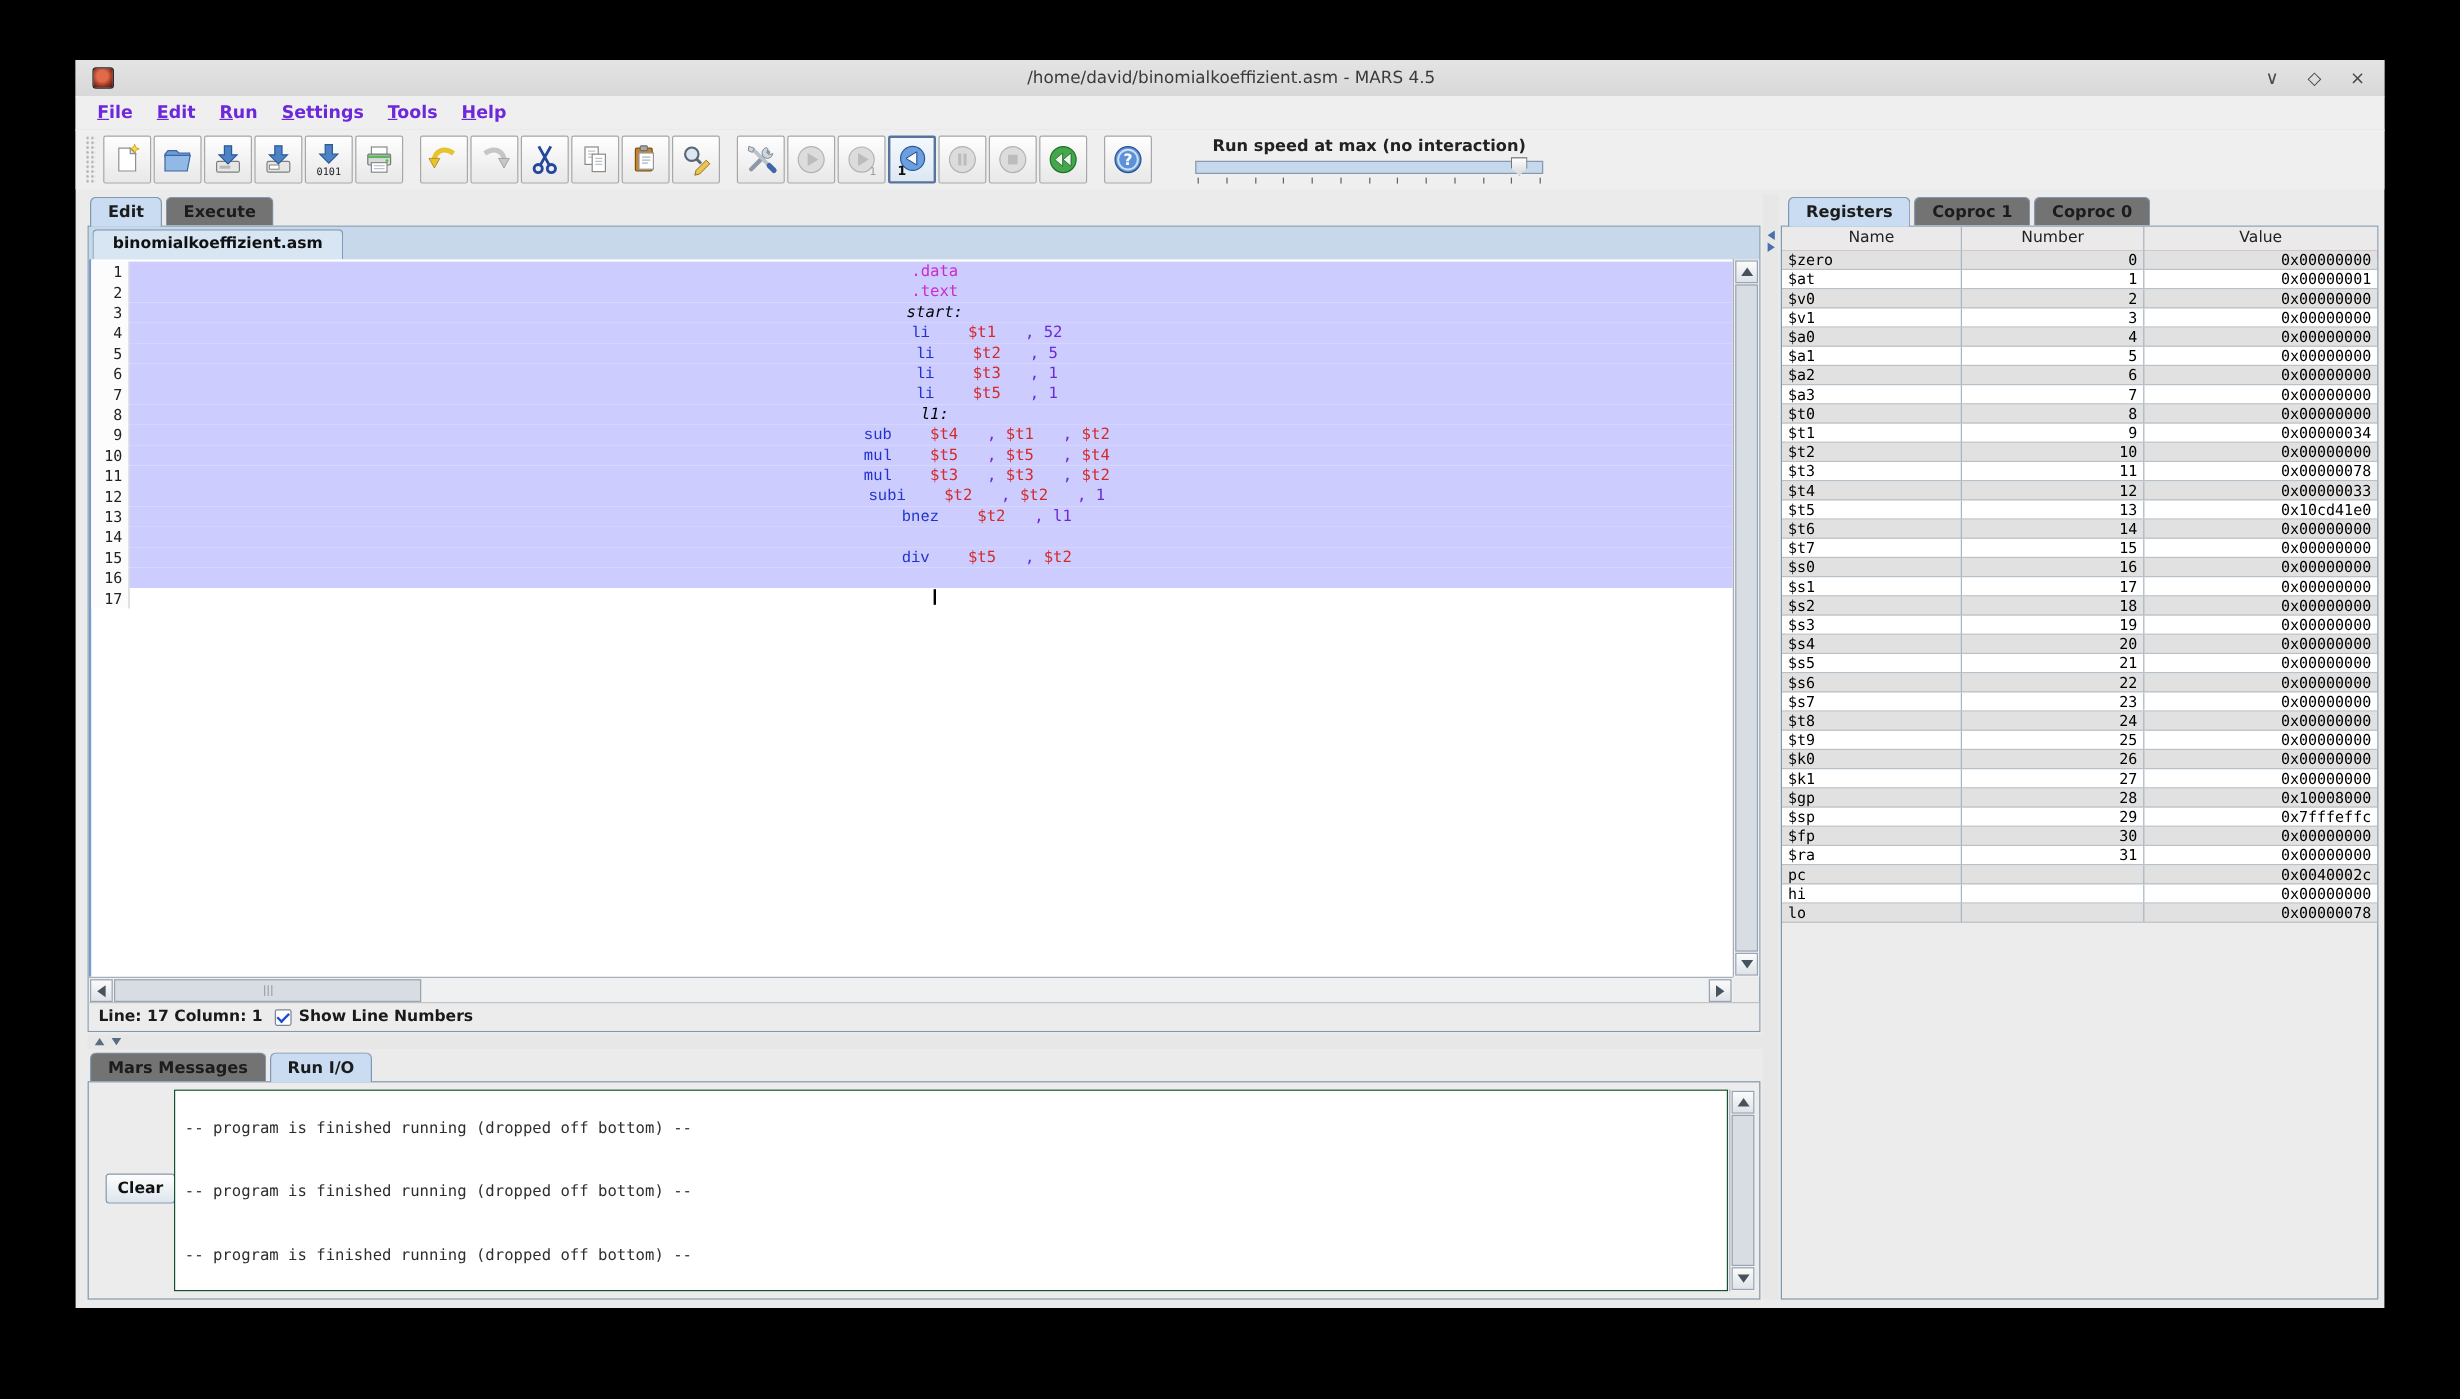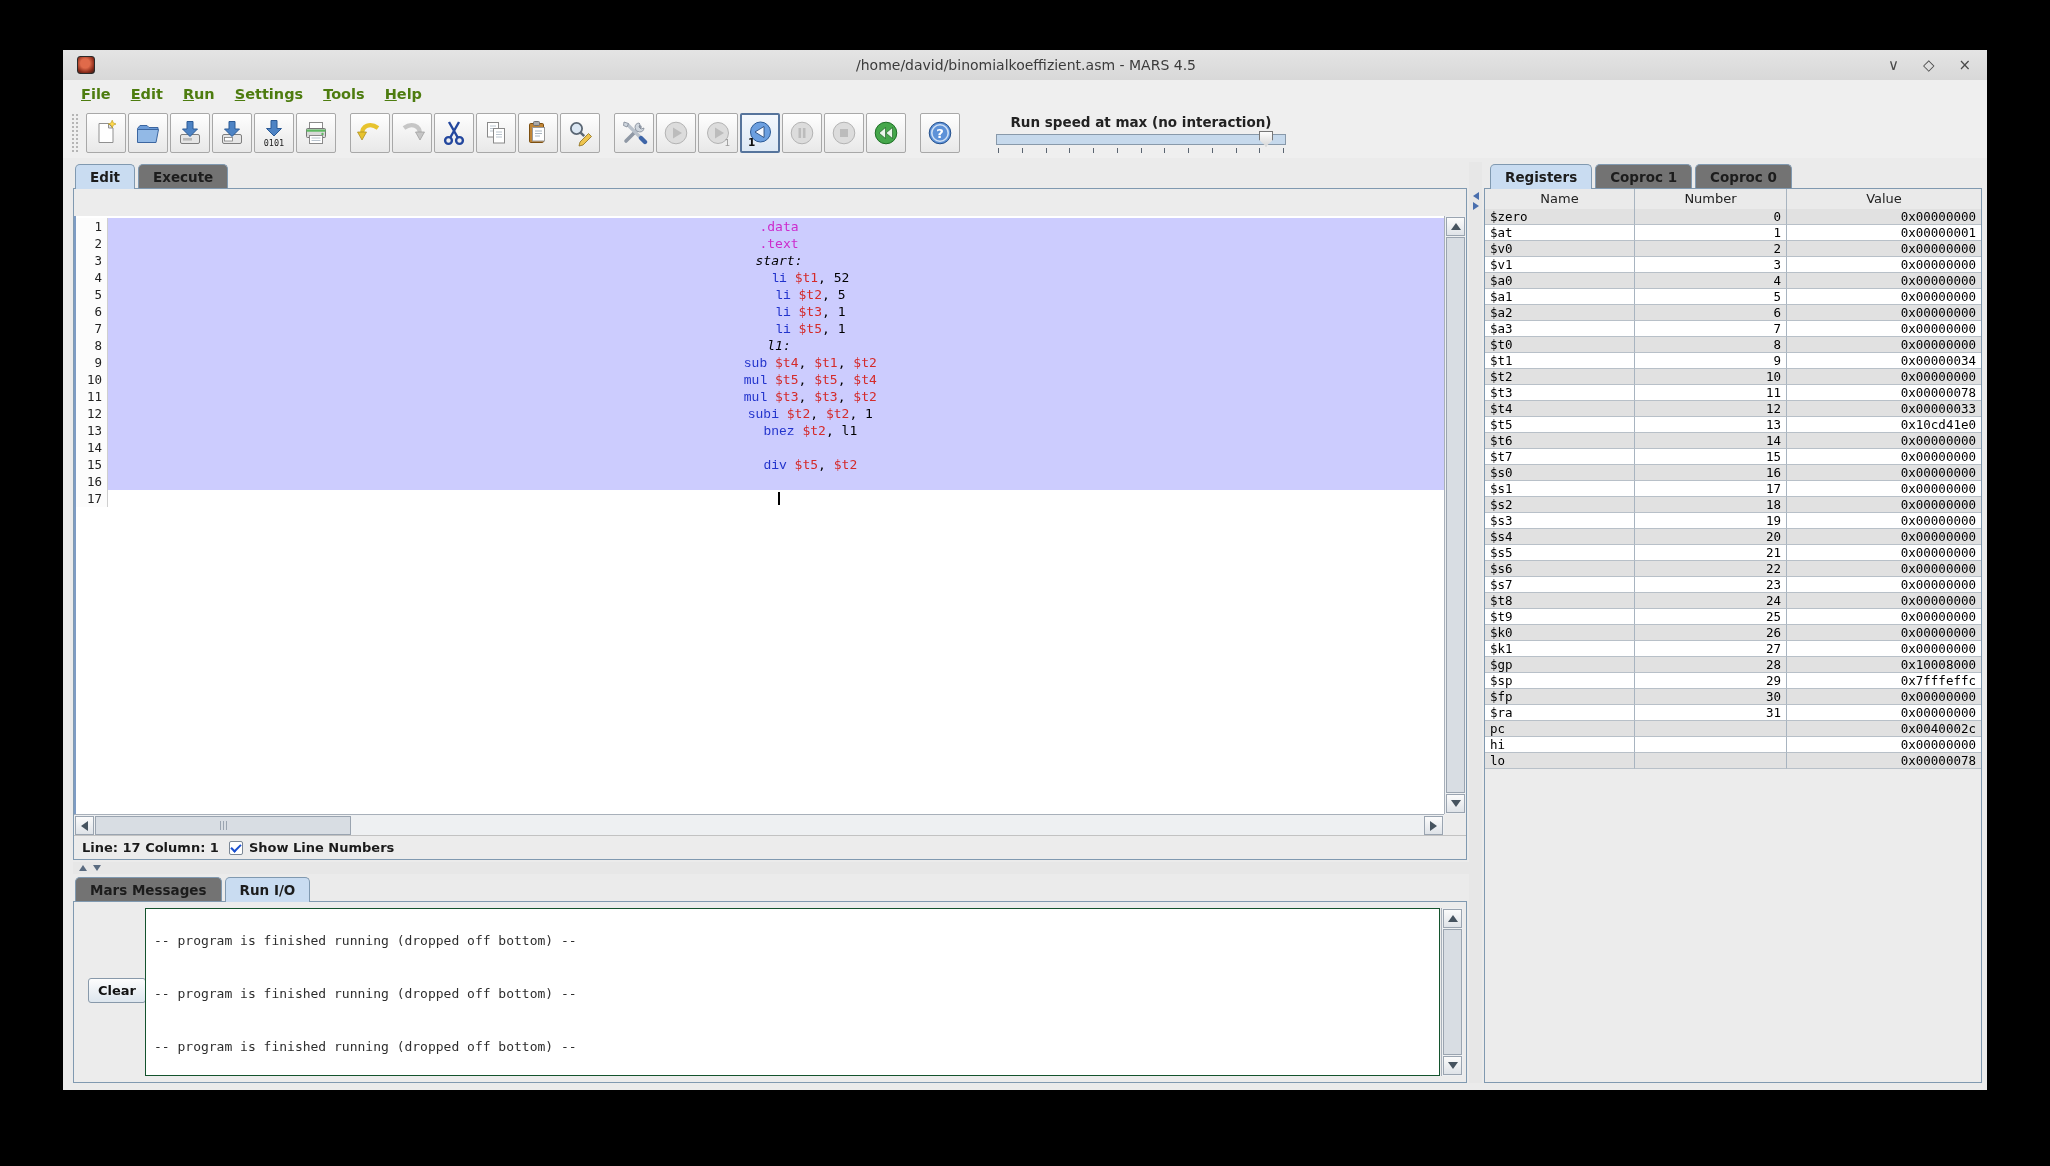--- a/index.html
+++ b/index.html
@@ -15,21 +15,21 @@
            border:1px solid #2a2a2a;box-sizing:border-box;}
   .wtitle{position:absolute;left:2px;right:0;top:0;height:30px;line-height:30px;text-align:center;
           font-size:14px;color:#3b3b3b;}
   .wcontrols{position:absolute;right:16px;top:0;height:30px;display:flex;align-items:center;gap:24px;
              font-size:15px;color:#4a4a4a;}
   .wctl{cursor:default;line-height:15px;}
 
   
   .menubar{position:absolute;left:0;top:30px;right:0;height:28px;background:#efefef;
            border-bottom:1px solid #d7d7d7;display:flex;align-items:center;padding-left:8px;}
-  .menu-item{padding:3px 10px;font-size:14.5px;font-weight:bold;color:#4d7c0f;}
+  .menu-item{padding:3px 10px;font-size:14.5px;font-weight:bold;color:#6d28d9;}
   .menu-item u{text-decoration:underline;}
 
   
   .toolbar{position:absolute;left:0;top:58px;right:0;height:50px;background:#efefef;
            display:flex;align-items:center;padding-left:8px;}
   .tb-handle{width:9px;height:40px;margin-right:6px;
              background-image:radial-gradient(#b5b5b5 1px, transparent 1.2px);background-size:4px 4px;}
   .tbtn{width:40px;height:40px;margin-right:2px;border:1px solid #a8a8a8;border-radius:2px;
         background:linear-gradient(#fefefe,#e8e8e8);display:flex;align-items:center;justify-content:center;
         box-sizing:border-box;flex:none;}
@@ -64,21 +64,21 @@
   .editor{position:absolute;left:0;top:27px;right:22px;bottom:45px;background:#fff;overflow:hidden;
           border-left:2px solid #7e9cc4;padding-top:2px;}
   .line{display:flex;height:17px;}
   .ln{width:26px;padding-right:5px;text-align:right;flex:none;color:#222;
       font:12.5px "DejaVu Sans Mono","Liberation Mono",monospace;line-height:17px;background:#fcfcfc;
       border-right:1px solid #cfcfcf;}
   .codewrap{flex:1;font:13px "DejaVu Sans Mono","Liberation Mono",monospace;line-height:17px;
             padding-left:6px;white-space:pre;text-align:center;}
   .line.sel .codewrap{background:#ccccfe;}
   .seg-d{color:#cc2bcc;} .seg-l{color:#000;font-style:italic;} .seg-i{color:#2233cc;font-family:Liberation Mono, monospace;}
-  .seg-r{color:#d42a2a;} .seg-p{color:#000000;}
+  .seg-r{color:#d42a2a;} .seg-p{color:#6d28d9;margin-left:24px;}
   .caret{display:inline-block;width:2px;height:13px;background:#000;vertical-align:-2px;}
 
   
   .vscroll{position:absolute;width:22px;background:#eef0f2;border-left:1px solid #a8b0ba;box-sizing:border-box;}
   #ed-vscroll{right:0;top:27px;bottom:45px;}
   .sbtn{position:absolute;left:1px;right:1px;height:19px;background:linear-gradient(#fbfbfb,#dfe3e8);
         border:1px solid #9aa4b0;display:flex;align-items:center;justify-content:center;box-sizing:border-box;}
   .sbtn.top{top:1px;} .sbtn.bot{bottom:1px;}
   .vthumb{position:absolute;left:1px;right:1px;top:21px;bottom:21px;background:#d8dde3;
           border:1px solid #9aa4b0;box-sizing:border-box;}
@@ -368,20 +368,23 @@
           </div>
       </div>
     </div>
 
     <div class="tabsrow" id="edit-tabs">
       <div class="tab sel">Edit</div>
       <div class="tab">Execute</div>
     </div>
 
     <div class="panebox" id="edit-pane">
+      <div class="filestrip">
+        <div class="filetab">binomialkoeffizient.asm</div>
+      </div>
       <div class="editor" id="codelines">
           <div class="line sel">
             <span class="ln">1</span>
             <div class="codewrap"><span class="seg-d">.data</span></div>
           </div>
           <div class="line sel">
             <span class="ln">2</span>
             <div class="codewrap"><span class="seg-d">.text</span></div>
           </div>
           <div class="line sel">

